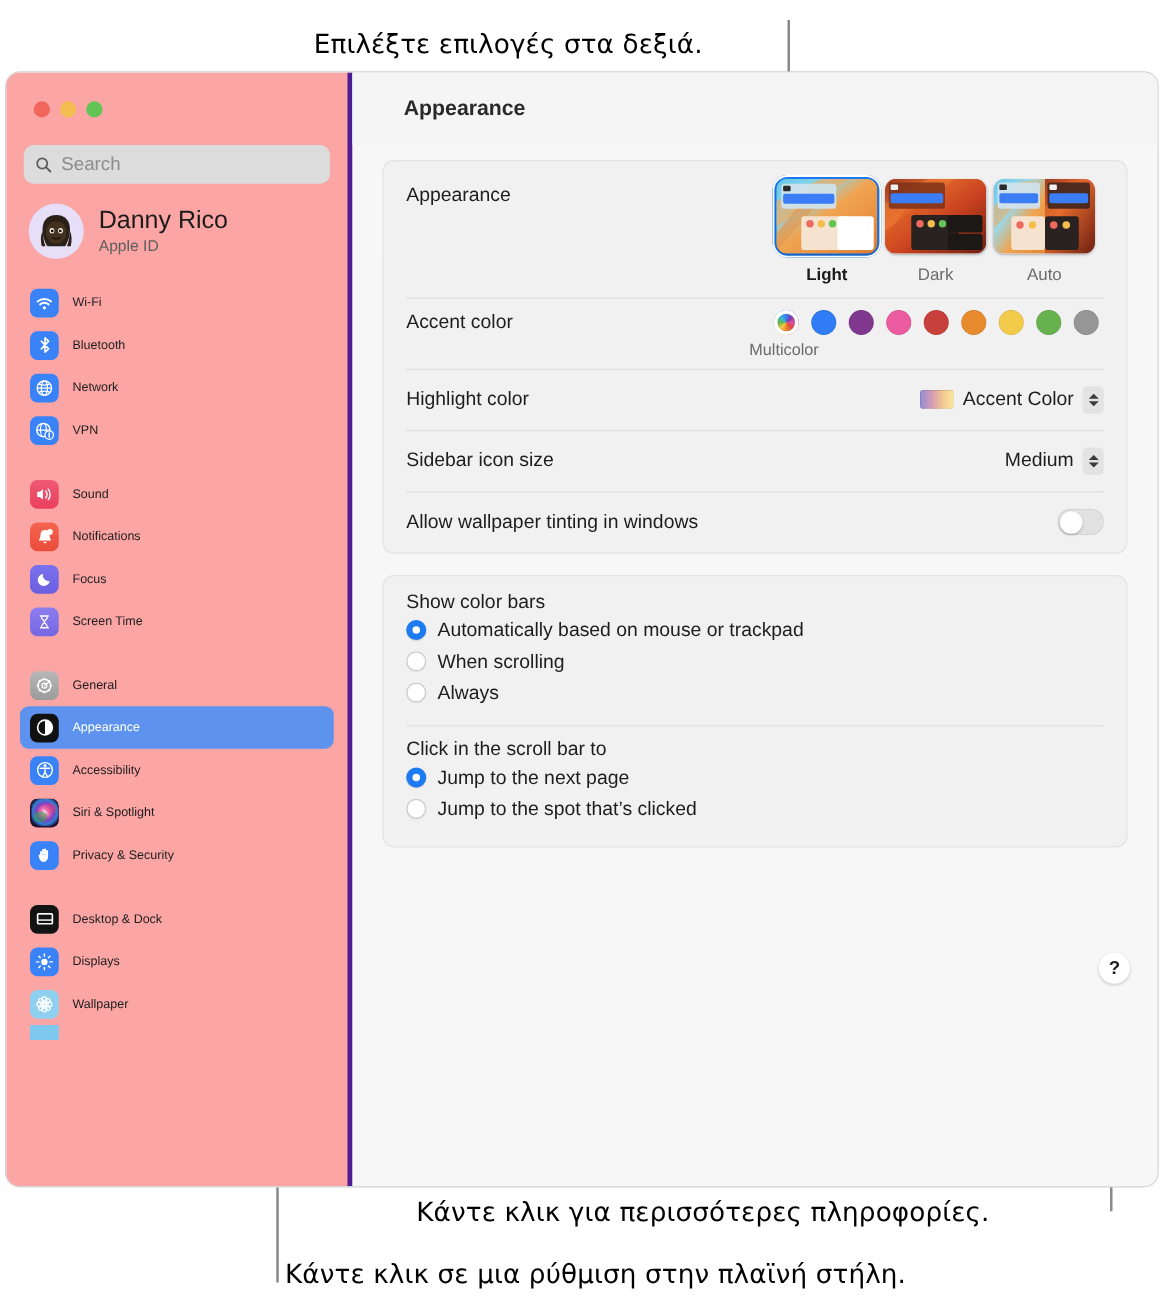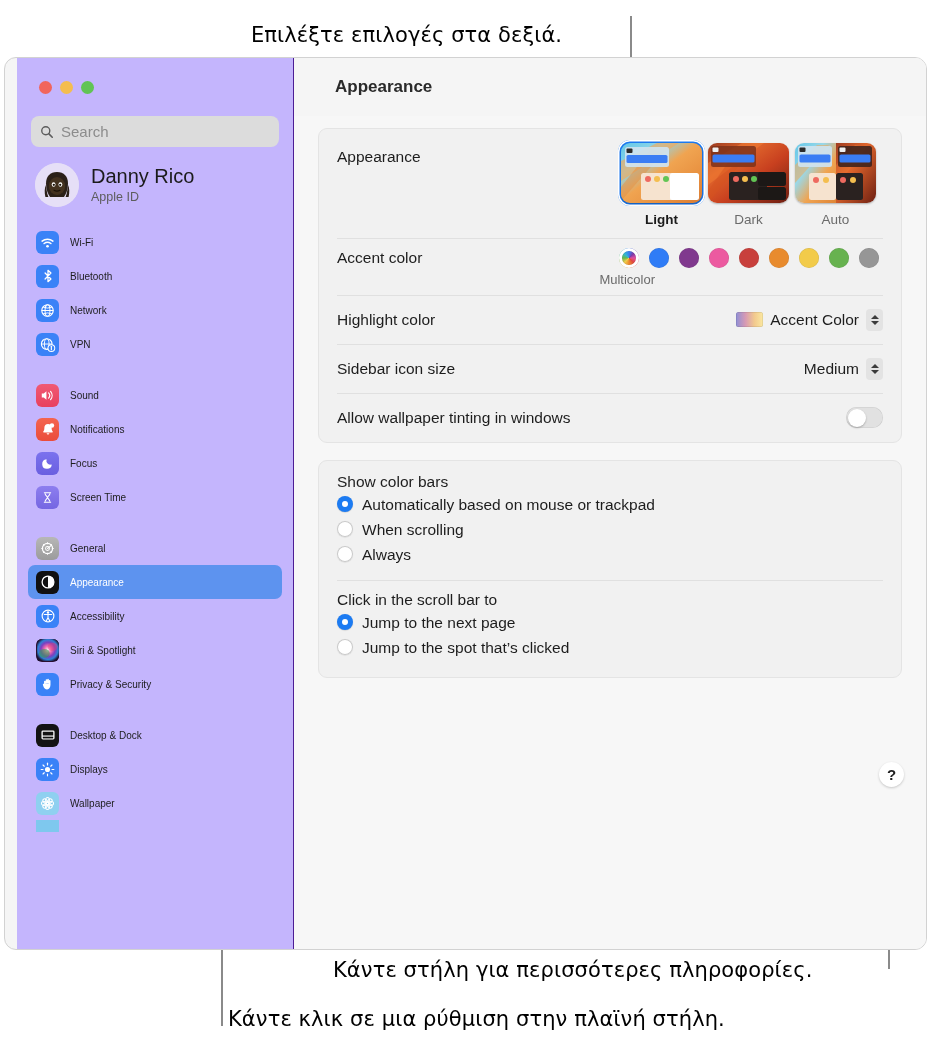--- a/index.html
+++ b/index.html
@@ -35,27 +35,26 @@
     background: #f5f5f5;
     border-radius: 12px;
     border: 1px solid #d2d2d2;
     overflow: hidden;
     display: flex;
   }
 
   
   .sidebar {
     width: 277px;
-    background: #c4b5fd;
+    background: #fca5a5;
     padding: 0;
     position: relative;
     flex-shrink: 0;
-    border-right: 1px solid #4c1d95;
+    border-right: 4px solid #4c1d95;
     overflow: hidden;
-    margin-left: 12px;
   }
   .traffic-lights {
     display: flex; gap: 8px;
     padding: 23px 0 0 22px;
     height: 58px;
   }
   .tl { width: 13px; height: 13px; border-radius: 50%; }
   .tl.red    { background: #f1655c; }
   .tl.yellow { background: #f4bd4f; }
   .tl.green  { background: #61c454; }
@@ -223,21 +222,21 @@
   }
 </style>
 </head>
 <body>
 
 <div id="root">
 
   <div class="callout-text" style="left:251px; top:5px;margin-top:18px;">Επιλέξτε επιλογές στα δεξιά.</div>
   <div class="callout-line" style="left:630px; top:16px; height:122px;"></div>
 
-  <div class="callout-text" style="left:333px; top:958px;">Κάντε στήλη για περισσότερες πληροφορίες.</div>
+  <div class="callout-text" style="left:333px; top:958px;">Κάντε κλικ για περισσότερες πληροφορίες.</div>
   <div class="callout-line" style="left:888px; top:757px; height:212px;"></div>
 
   <div class="callout-text" style="left:228px; top:1007px;">Κάντε κλικ σε μια ρύθμιση στην πλαϊνή στήλη.</div>
   <div class="callout-line" style="left:221px; top:645px; height:381px;"></div>
 
   <div class="window">
 
     <div class="sidebar">
 
       <div class="traffic-lights">

